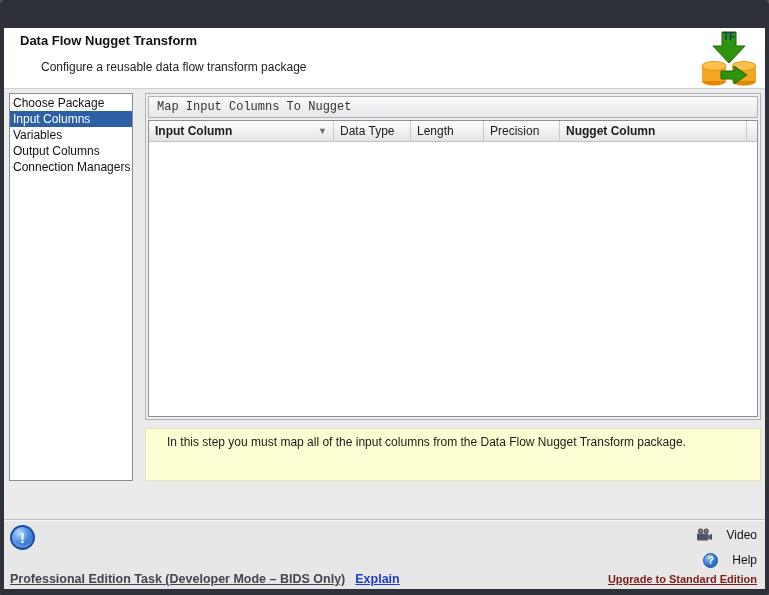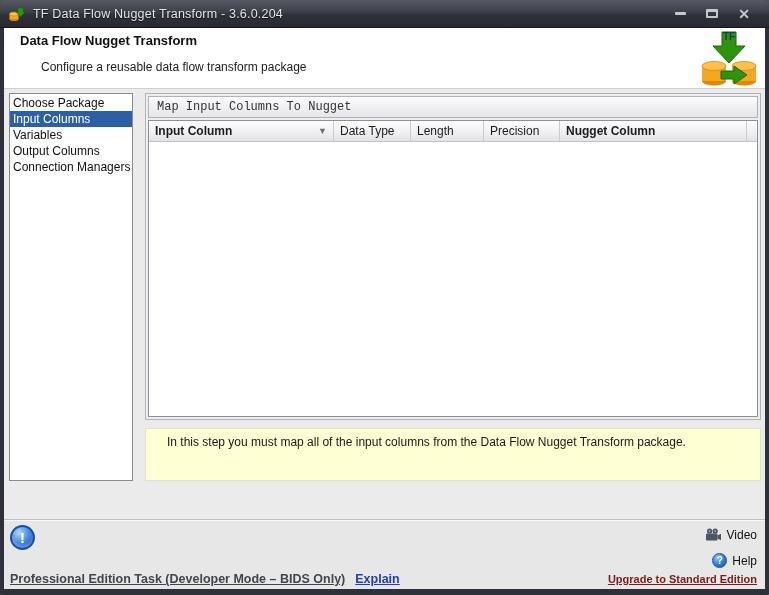--- a/index.html
+++ b/index.html
@@ -84,21 +84,21 @@
     position:absolute;left:4px;top:519px;width:761px;height:70px;background:#e7e7e7;
     border-top:1px solid #bfbfbf;box-shadow:inset 0 1px 0 #f8f8f8;
   }
   .info-badge{
     position:absolute;left:6px;top:5px;width:25px;height:25px;border-radius:50%;
     background:radial-gradient(circle at 35% 28%,#b7d9f8,#4d8ee4 45%,#1d5cbe 80%);
     border:2px solid #1b4fa6;color:#fff;font-weight:bold;font-size:15px;
     display:flex;align-items:center;justify-content:center;cursor:default;
     box-shadow:inset 0 -2px 3px rgba(255,255,255,.35);
   }
-  .side-link{position:absolute;right:8px;display:flex;align-items:flex-end;gap:5px;color:#111;cursor:default;}
+  .side-link{position:absolute;right:8px;display:flex;align-items:flex-start;gap:14px;color:#111;cursor:default;}
   .video-link{top:8px;}
   .help-link{top:33px;}
   .help-badge{
     width:15px;height:15px;border-radius:50%;
     background:radial-gradient(circle at 35% 28%,#9cc6f2,#2f7bd4 55%,#1a56ad);
     border:1px solid #1c4f9e;color:#fff;font-weight:bold;font-size:10px;
     display:flex;align-items:center;justify-content:center;
   }
   .statusrow{position:absolute;left:6px;right:8px;top:52px;display:flex;align-items:baseline;}
   .edition-text{font-weight:bold;color:#42454f;text-decoration:underline;font-size:12.5px;}
@@ -107,40 +107,20 @@
   
   .frame-left,.frame-right{position:absolute;top:28px;width:4px;height:561px;background:#2e313a;}
   .frame-left{left:0;} .frame-right{right:0;}
   .frame-bottom{position:absolute;left:0;bottom:0;width:769px;height:6px;background:#2e313a;}
 </style>
 </head>
 <body>
 
 <div class="window">
 
-  <div class="titlebar">
-    <svg class="titlebar-icon" viewBox="0 0 16 16">
-      <ellipse cx="5" cy="13" rx="4.5" ry="2" fill="#e08800"></ellipse>
-      <rect x="0.5" y="8" width="9" height="5" fill="#f5a623"></rect>
-      <ellipse cx="5" cy="8" rx="4.5" ry="2" fill="#ffc04d" stroke="#c97a00" stroke-width="0.6"></ellipse>
-      <polygon points="9,2 14,2 14,6 16,6 11.5,11 7,6 9,6" fill="#2e9410" stroke="#1d6606" stroke-width="0.5"></polygon>
-    </svg>
-    <span class="title-text">TF Data Flow Nugget Transform - 3.6.0.204</span>
-    <div class="win-controls">
-      <div class="win-btn">
-          <div class="glyph-min"></div>
-        </div>
-      <div class="win-btn">
-          <div class="glyph-max"></div>
-        </div>
-      <div class="win-btn">
-          <span class="glyph-close">✕</span>
-        </div>
-    </div>
-  </div>
 
   <div class="header">
     <div class="header-title">Data Flow Nugget Transform</div>
     <div class="header-subtitle">Configure a reusable data flow transform package</div>
     <svg class="header-icon" viewBox="0 0 60 57">
 
       <polygon points="23,2 37,2 37,16 46,16 30,33 14,16 23,16" fill="#2e9410" stroke="#1d6606" stroke-width="1"></polygon>
       <text x="30" y="10" text-anchor="middle" class="tf-label" fill="#123c52">TF</text>
 
       <ellipse cx="15" cy="51" rx="12" ry="4.5" fill="#e08800"></ellipse>

